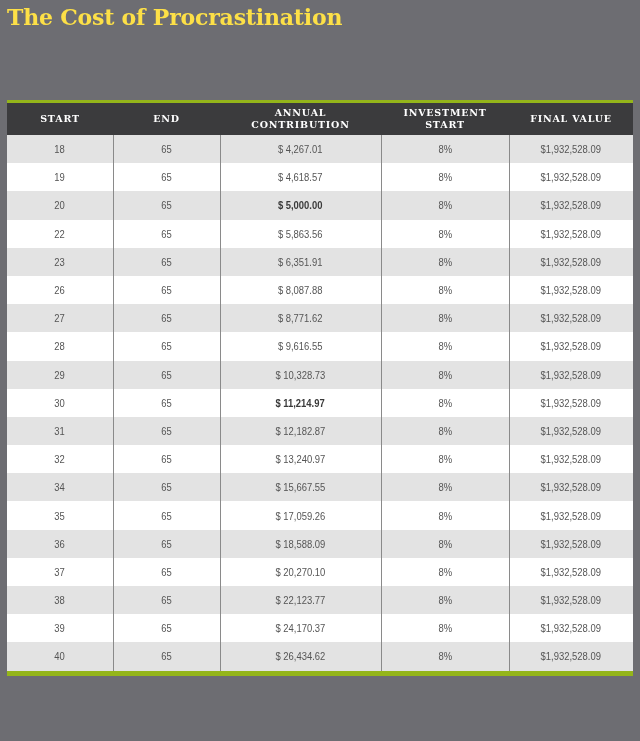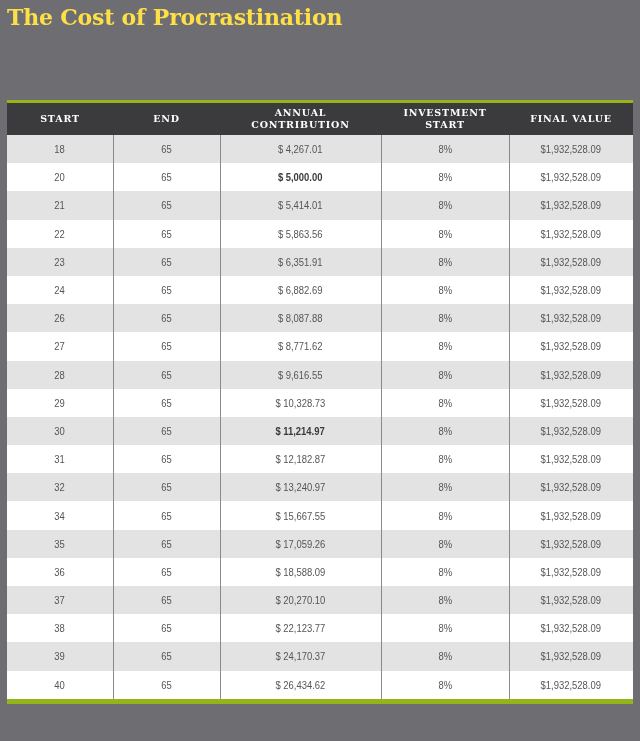--- a/index.html
+++ b/index.html
@@ -79,51 +79,44 @@
     </thead>
     <tbody id="table-body">
         <tr>
           <td><span class="narrow">18</span></td>
           <td><span class="narrow">65</span></td>
           <td><span class="narrow">$ 4,267.01</span></td>
           <td><span class="narrow">8%</span></td>
           <td><span class="narrow">$1,932,528.09</span></td>
         </tr>
         <tr>
+          <td><span class="narrow">19</span></td>
+          <td><span class="narrow">65</span></td>
+          <td><span class="narrow">$ 4,618.57</span></td>
+          <td><span class="narrow">8%</span></td>
+          <td><span class="narrow">$1,932,528.09</span></td>
+        </tr>
+        <tr>
           <td><span class="narrow">20</span></td>
           <td><span class="narrow">65</span></td>
           <td class="bold"><span class="narrow">$ 5,000.00</span></td>
           <td><span class="narrow">8%</span></td>
           <td><span class="narrow">$1,932,528.09</span></td>
         </tr>
         <tr>
-          <td><span class="narrow">21</span></td>
-          <td><span class="narrow">65</span></td>
-          <td><span class="narrow">$ 5,414.01</span></td>
-          <td><span class="narrow">8%</span></td>
-          <td><span class="narrow">$1,932,528.09</span></td>
-        </tr>
-        <tr>
           <td><span class="narrow">22</span></td>
           <td><span class="narrow">65</span></td>
           <td><span class="narrow">$ 5,863.56</span></td>
           <td><span class="narrow">8%</span></td>
           <td><span class="narrow">$1,932,528.09</span></td>
         </tr>
         <tr>
           <td><span class="narrow">23</span></td>
           <td><span class="narrow">65</span></td>
           <td><span class="narrow">$ 6,351.91</span></td>
-          <td><span class="narrow">8%</span></td>
-          <td><span class="narrow">$1,932,528.09</span></td>
-        </tr>
-        <tr>
-          <td><span class="narrow">24</span></td>
-          <td><span class="narrow">65</span></td>
-          <td><span class="narrow">$ 6,882.69</span></td>
           <td><span class="narrow">8%</span></td>
           <td><span class="narrow">$1,932,528.09</span></td>
         </tr>
         <tr>
           <td><span class="narrow">26</span></td>
           <td><span class="narrow">65</span></td>
           <td><span class="narrow">$ 8,087.88</span></td>
           <td><span class="narrow">8%</span></td>
           <td><span class="narrow">$1,932,528.09</span></td>
         </tr>

